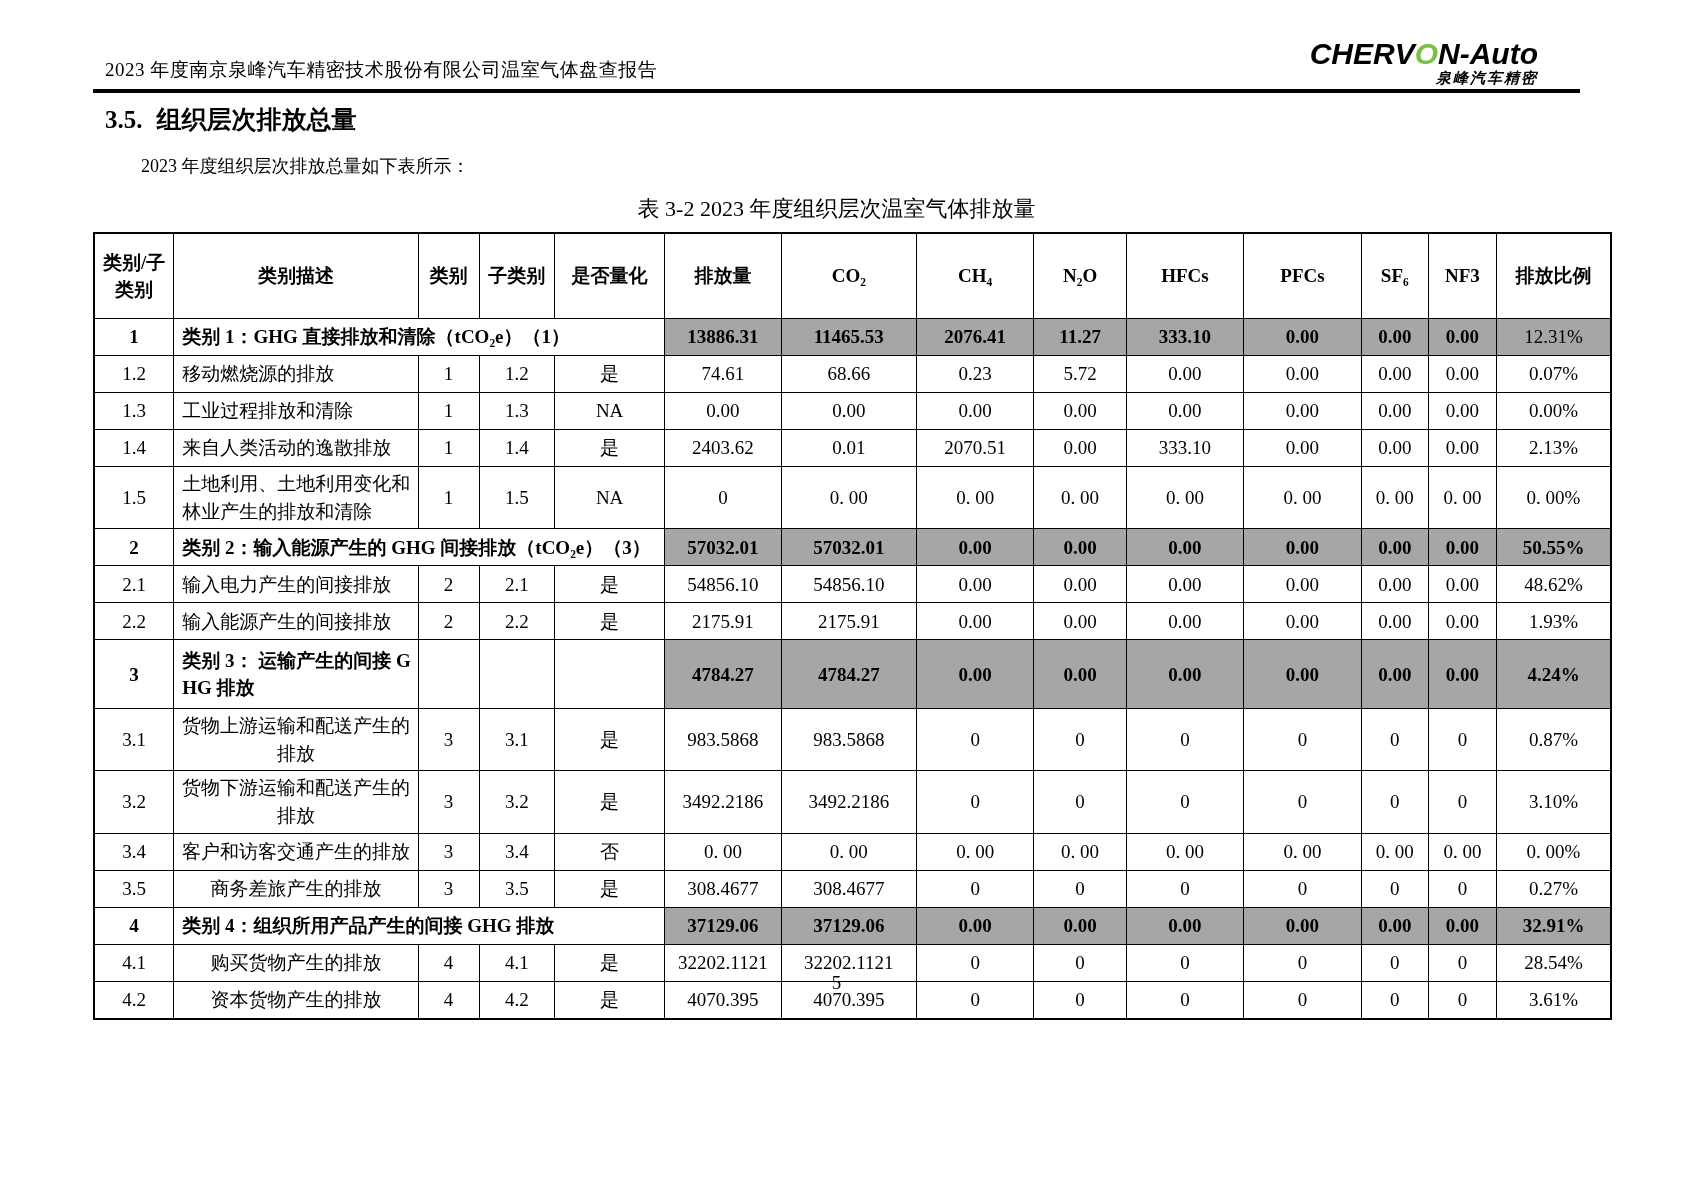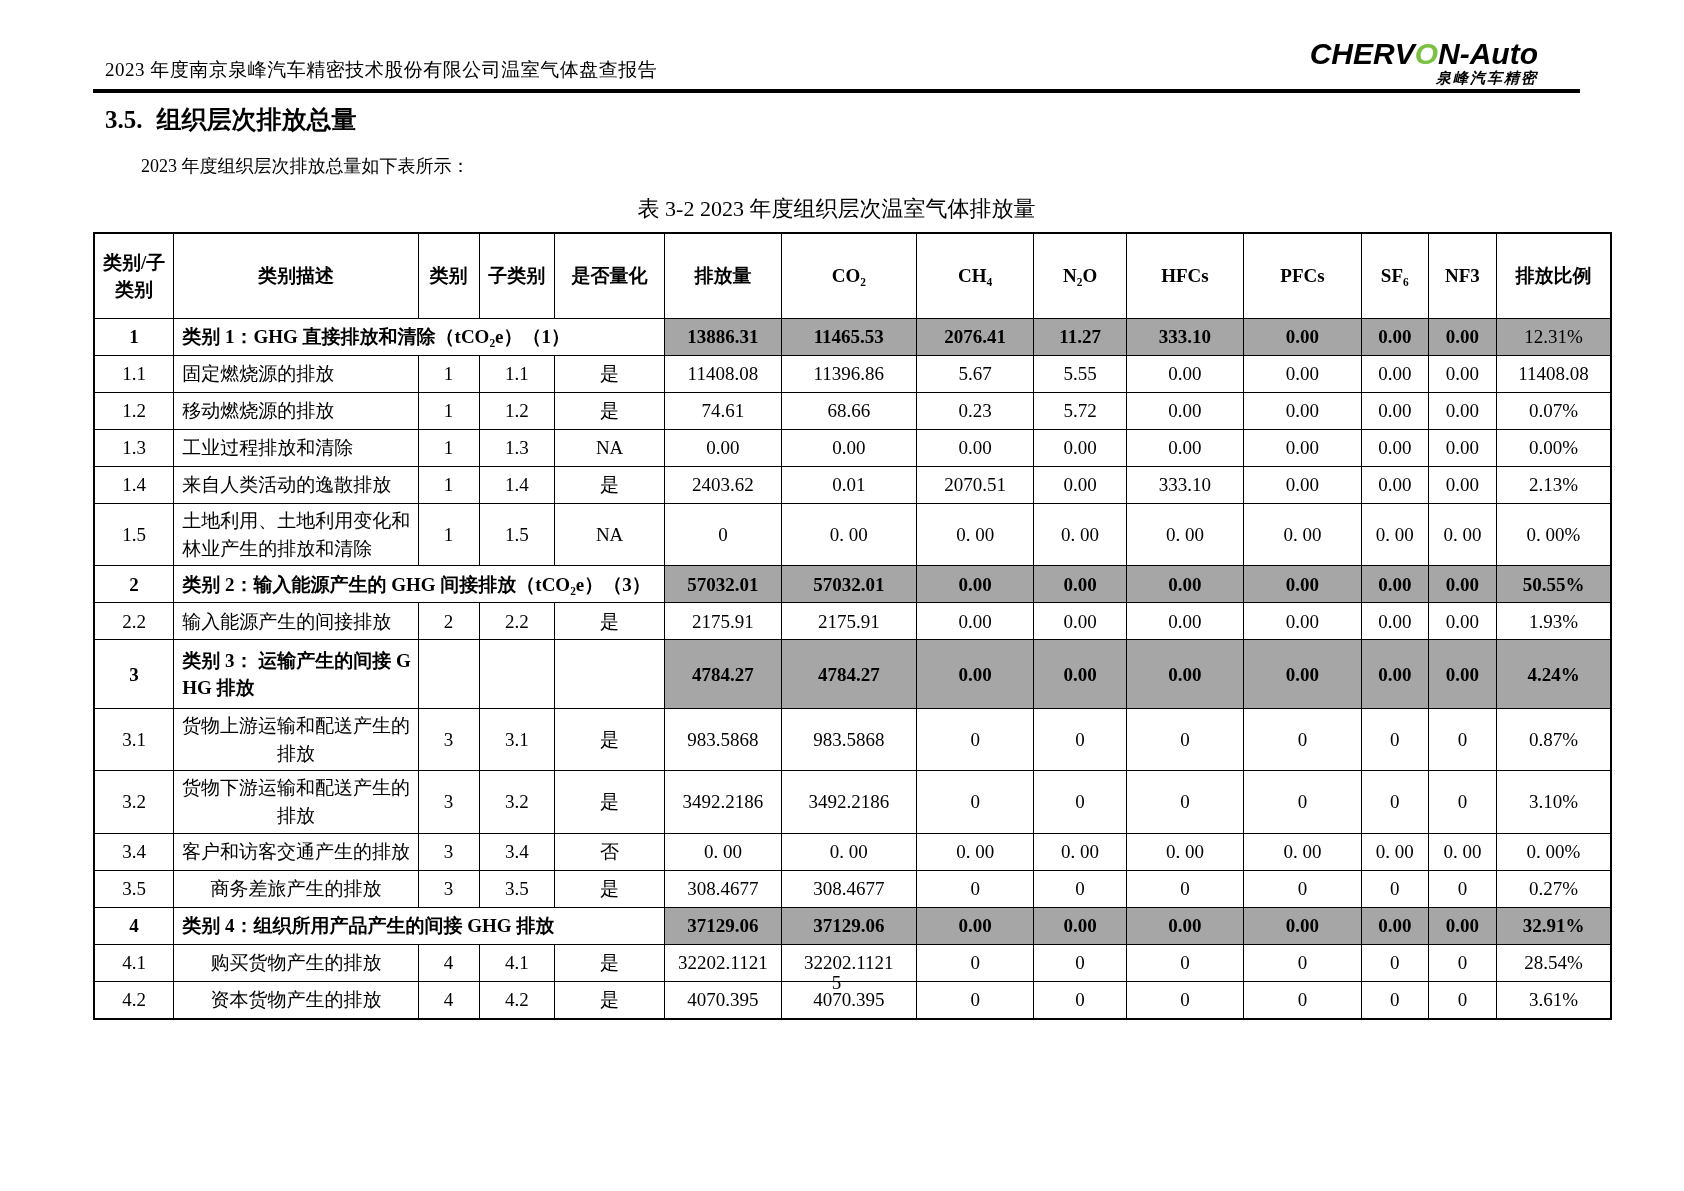--- a/index.html
+++ b/index.html
@@ -128,36 +128,20 @@
             <td class="num gray">11465.53</td>
             <td class="num gray">2076.41</td>
             <td class="num gray">11.27</td>
             <td class="num gray">333.10</td>
             <td class="num gray">0.00</td>
             <td class="num gray">0.00</td>
             <td class="num gray">0.00</td>
             <td class="num gray" style="font-weight: normal;">12.31%</td>
           </tr>
           <tr class="sub">
-            <td>1.1</td>
-            <td class="desc">固定燃烧源的排放</td>
-            <td>1</td>
-            <td>1.1</td>
-            <td>是</td>
-            <td class="num">11408.08</td>
-            <td class="num">11396.86</td>
-            <td class="num">5.67</td>
-            <td class="num">5.55</td>
-            <td class="num">0.00</td>
-            <td class="num">0.00</td>
-            <td class="num">0.00</td>
-            <td class="num">0.00</td>
-            <td class="num">11408.08</td>
-          </tr>
-          <tr class="sub">
             <td>1.2</td>
             <td class="desc">移动燃烧源的排放</td>
             <td>1</td>
             <td>1.2</td>
             <td>是</td>
             <td class="num">74.61</td>
             <td class="num">68.66</td>
             <td class="num">0.23</td>
             <td class="num">5.72</td>
             <td class="num">0.00</td>
@@ -219,20 +203,36 @@
             <td colspan="4" class="desc">类别 2：输入能源产生的 GHG 间接排放（tCO₂e）（3）</td>
             <td class="num gray">57032.01</td>
             <td class="num gray">57032.01</td>
             <td class="num gray">0.00</td>
             <td class="num gray">0.00</td>
             <td class="num gray">0.00</td>
             <td class="num gray">0.00</td>
             <td class="num gray">0.00</td>
             <td class="num gray">0.00</td>
             <td class="num gray">50.55%</td>
+          </tr>
+          <tr class="sub">
+            <td>2.1</td>
+            <td class="desc">输入电力产生的间接排放</td>
+            <td>2</td>
+            <td>2.1</td>
+            <td>是</td>
+            <td class="num">54856.10</td>
+            <td class="num">54856.10</td>
+            <td class="num">0.00</td>
+            <td class="num">0.00</td>
+            <td class="num">0.00</td>
+            <td class="num">0.00</td>
+            <td class="num">0.00</td>
+            <td class="num">0.00</td>
+            <td class="num">48.62%</td>
           </tr>
           <tr class="sub">
             <td>2.2</td>
             <td class="desc">输入能源产生的间接排放</td>
             <td>2</td>
             <td>2.2</td>
             <td>是</td>
             <td class="num">2175.91</td>
             <td class="num">2175.91</td>
             <td class="num">0.00</td>

